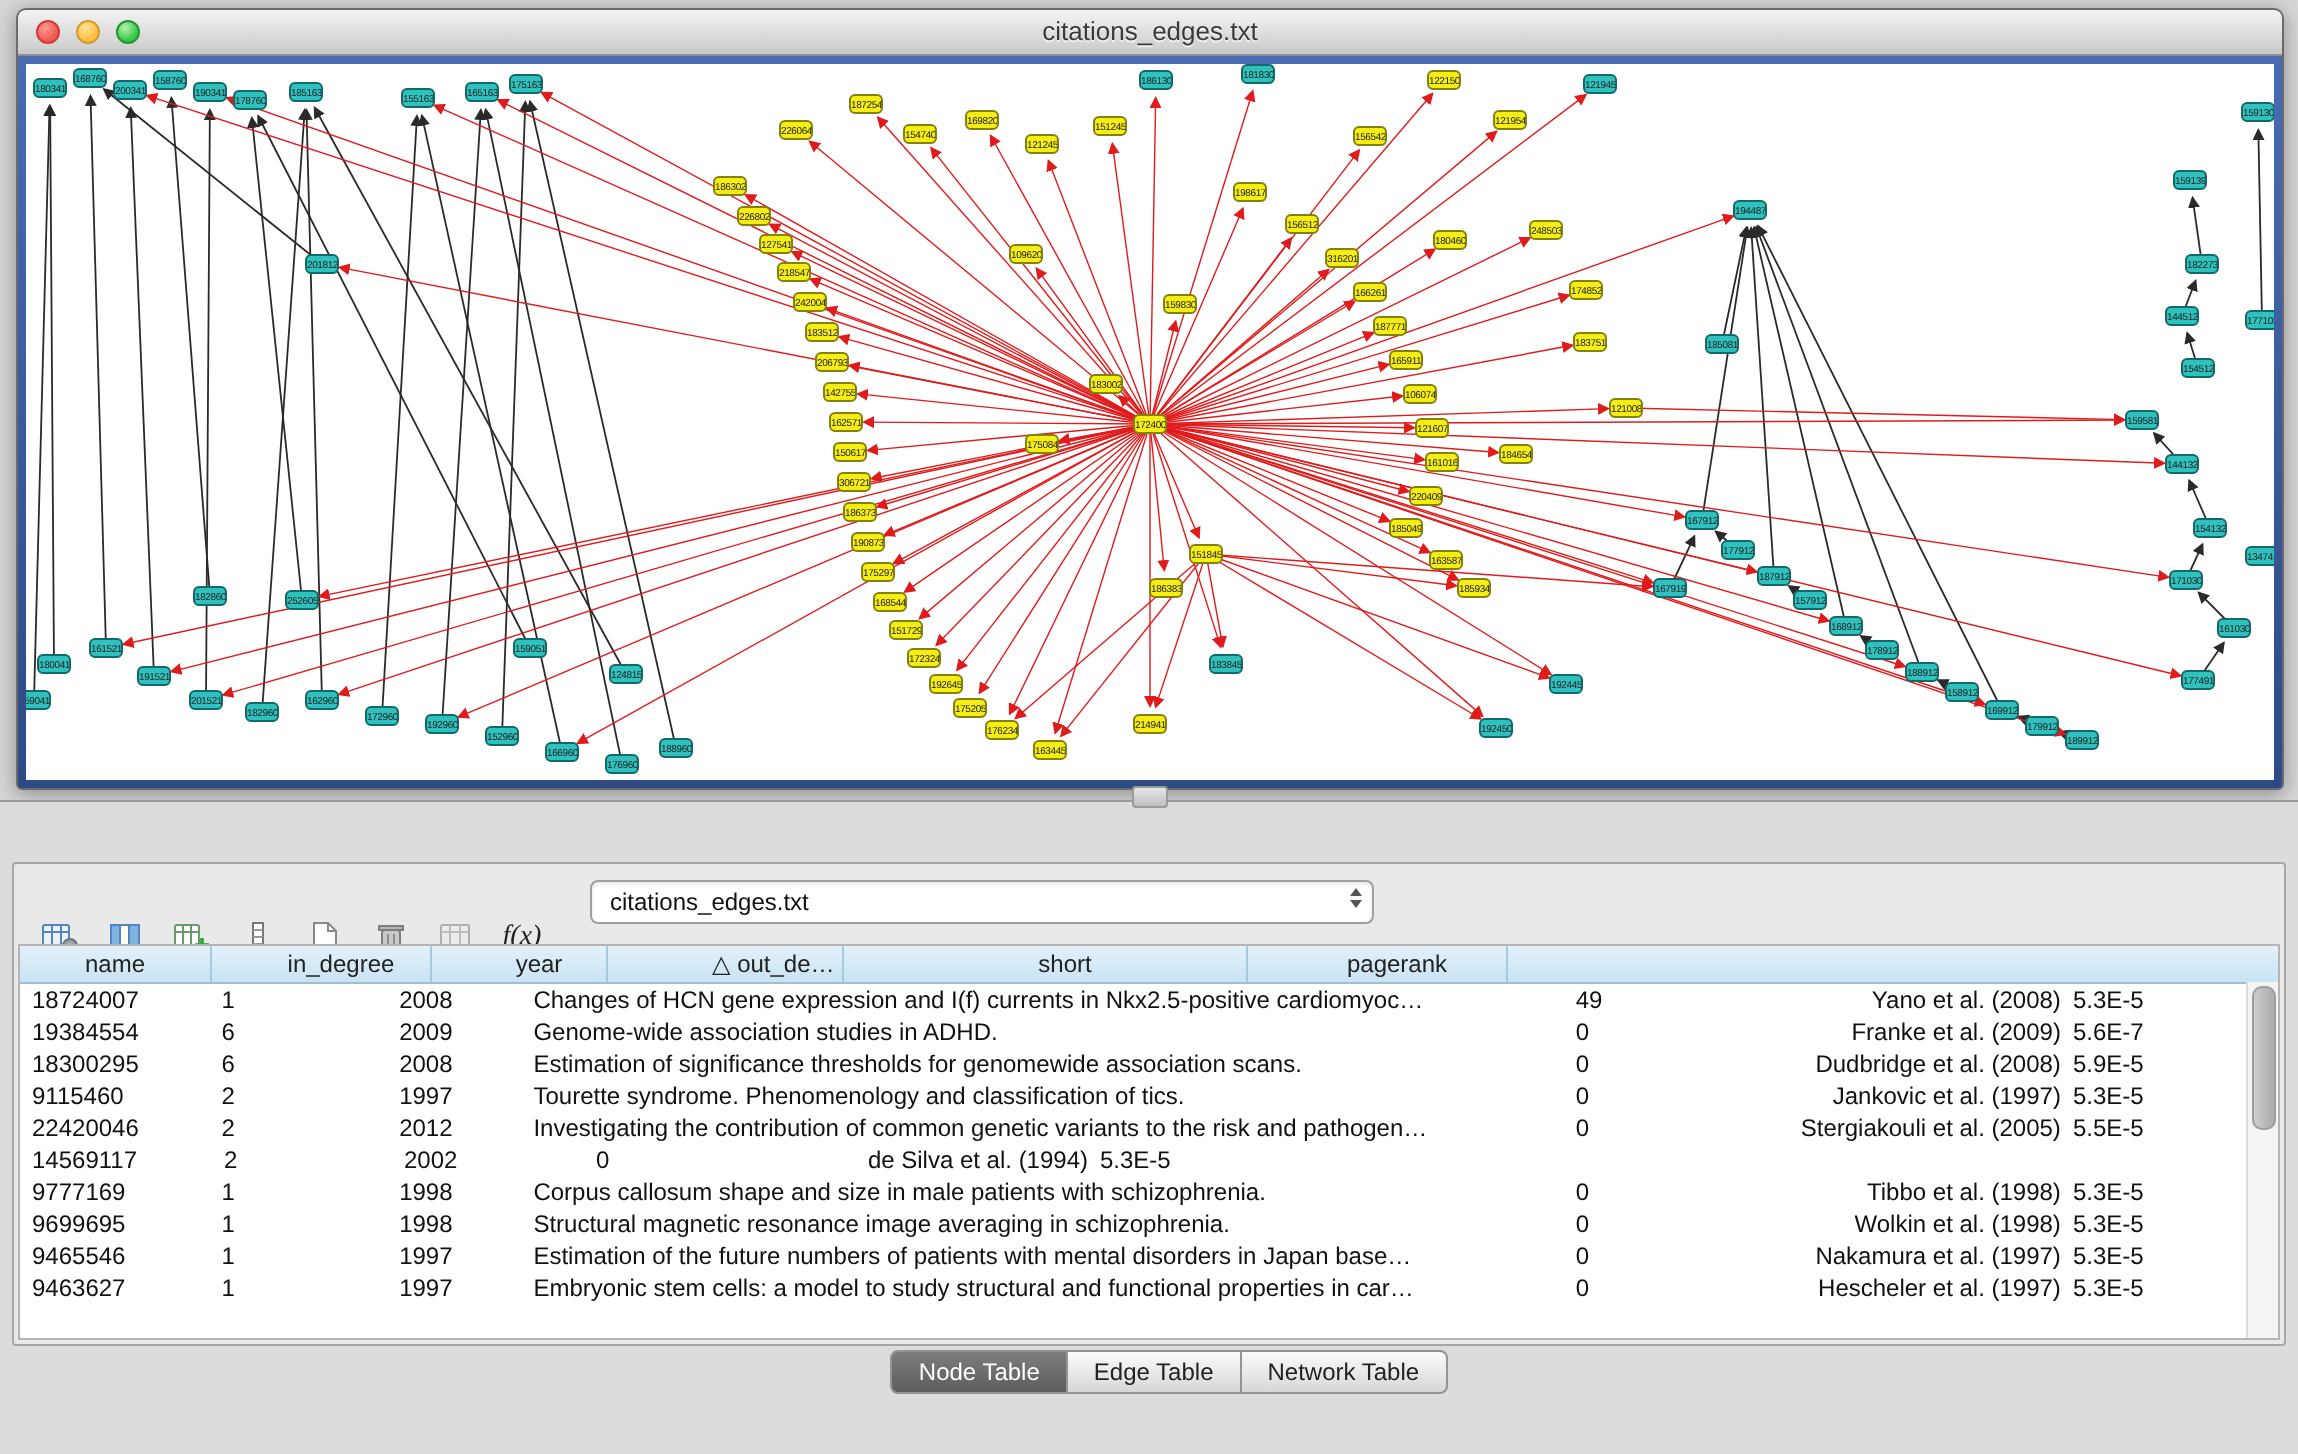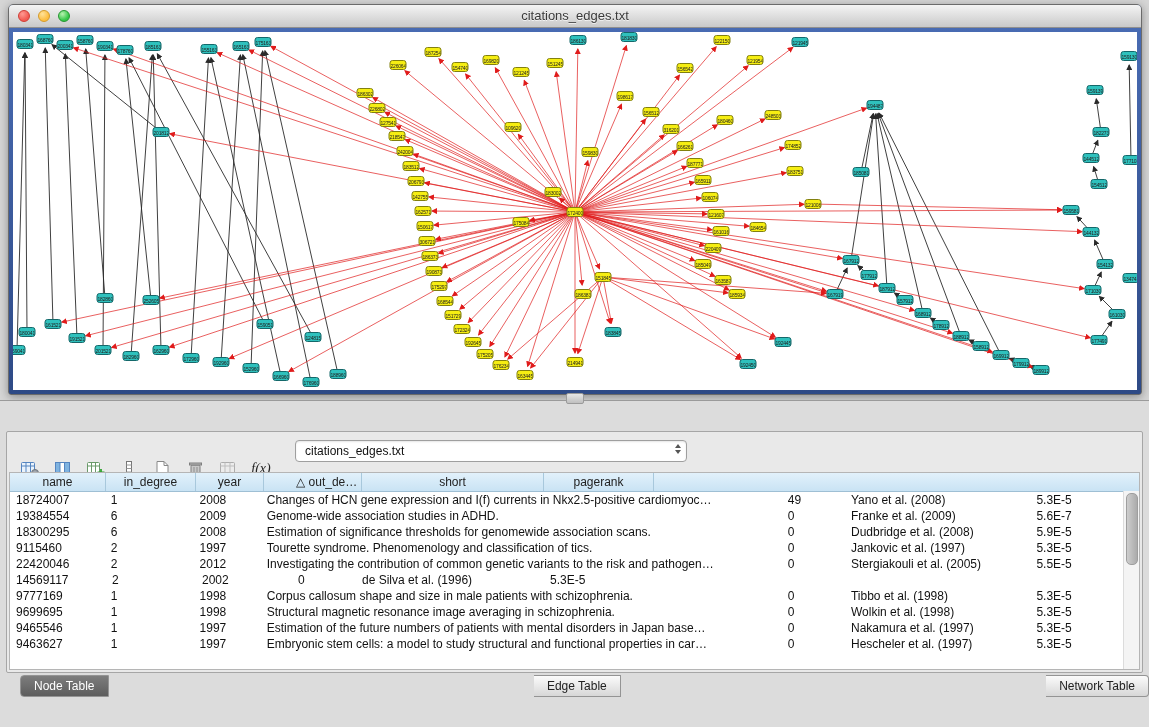--- a/index.html
+++ b/index.html
@@ -42,31 +42,31 @@
   .tbtn { width:26px; height:26px; display:flex; align-items:center; justify-content:center; border-radius:4px;margin-top:36px; }
   .fx { font-style:italic; font-family:"Liberation Serif",serif; font-size:14px; color:#222; }
   .combo { margin-left:14px; width:392px; height:22px; background:#fff; border:1px solid #9f9f9f; border-radius:4px;
     display:flex; align-items:center; font-size:12px; color:#111; padding-left:9px; position:relative;
     box-shadow:inset 0 1px 2px rgba(0,0,0,0.10); box-sizing:border-box; }
   .combo-arrows { position:absolute; right:5px; top:3px; display:flex; flex-direction:column; align-items:center; gap:2px; }
   .tri-up { width:0; height:0; border-left:3.5px solid transparent; border-right:3.5px solid transparent; border-bottom:4.5px solid #555; }
   .tri-down { width:0; height:0; border-left:3.5px solid transparent; border-right:3.5px solid transparent; border-top:4.5px solid #555; }
 
   .grid { position:absolute; left:2px; right:2px; top:40px; bottom:2px; background:#fff; border:1px solid #b5b5b5; overflow:hidden; }
-  .ghead { display:flex; height:18px; background:linear-gradient(#e2f1fb,#c9e3f4); border-bottom:1px solid #9fbfd4; }
+  .ghead { display:flex; height:18px; background:linear-gradient(#e2f1fb,#c9e3f4); border-bottom:1px solid #9fbfd4;gap:20px; }
   .hcell { box-sizing:border-box; border-right:1px solid #a8c8dc; font-size:12px; line-height:18px; text-align:center; color:#222; overflow:hidden; white-space:nowrap; }
   .hcell.c4 { text-align:left; padding-left:4px; }
   .c0{width:96px;} .c1{width:90px;} .c2{width:68px;} .c3{width:500px;} .c4{width:70px;margin-left:28px;} .c5{width:182px;} .c6{width:110px;}
   .grow { display:flex; height:16px; }
   .gcell { box-sizing:border-box; font-size:12px; line-height:16px; padding-left:6px; white-space:nowrap; overflow:hidden; color:#111; }
-  .gcell.c5 { text-align:left; padding-left:0; }
+  .gcell.c5 { text-align:right; padding-left:0; }
   .vscroll { position:absolute; right:0; top:18px; bottom:0; width:15px; background:#f4f4f4; border-left:1px solid #dcdcdc; }
   .vthumb { position:absolute; top:2px; left:2px; width:10px; height:70px; background:linear-gradient(90deg,#cdcdcd,#ababab); border:1px solid #9e9e9e; border-radius:5px; }
 
-  .tabs { position:absolute; left:0; right:0; top:274px; display:flex; justify-content:space-between;padding-left:20px; }
+  .tabs { position:absolute; left:0; right:0; top:274px; display:flex; justify-content:center;padding-left:20px; }
   .tab { height:20px; line-height:20px; font-size:12px; padding:0 13px; background:linear-gradient(#fbfbfb,#d7d7d7);
     border:1px solid #949494; border-left:none; color:#222; }
   .tab:first-child { border-left:1px solid #949494; border-radius:4px 0 0 4px; }
   .tab:last-child { border-radius:0 4px 4px 0; }
   .tab.sel { background:linear-gradient(#7d7d7d,#5d5d5d); color:#fff; }
 
   .statusbar { position:absolute; left:0; bottom:0; width:100%; height:22px; border-top:1px solid #b5b5b5;
     display:flex; justify-content:flex-end; align-items:center; gap:6px; padding-right:10px; box-sizing:border-box;
     font-size:11px; color:#333; background:linear-gradient(#e3e3e3,#cfcfcf); }
   .led { width:11px; height:11px; border-radius:50%; background:radial-gradient(circle at 35% 30%, #c2f7b8, #2fbf3a 60%, #1e9230); border:1px solid #1c7a2a; }
@@ -472,21 +472,21 @@
               <div class="gcell c3">Investigating the contribution of common genetic variants to the risk and pathogen…</div>
               <div class="gcell c4">0</div>
               <div class="gcell c5">Stergiakouli et al. (2005)</div>
               <div class="gcell c6">5.5E-5</div>
             </div>
             <div class="grow">
               <div class="gcell c0">14569117</div>
               <div class="gcell c1">2</div>
               <div class="gcell c2">2002</div>
               <div class="gcell c4">0</div>
-              <div class="gcell c5">de Silva et al. (1996)</div>
+              <div class="gcell c5">de Silva et al. (1994)</div>
               <div class="gcell c6">5.3E-5</div>
             </div>
             <div class="grow">
               <div class="gcell c0">9777169</div>
               <div class="gcell c1">1</div>
               <div class="gcell c2">1998</div>
               <div class="gcell c3">Corpus callosum shape and size in male patients with schizophrenia.</div>
               <div class="gcell c4">0</div>
               <div class="gcell c5">Tibbo et al. (1998)</div>
               <div class="gcell c6">5.3E-5</div>

